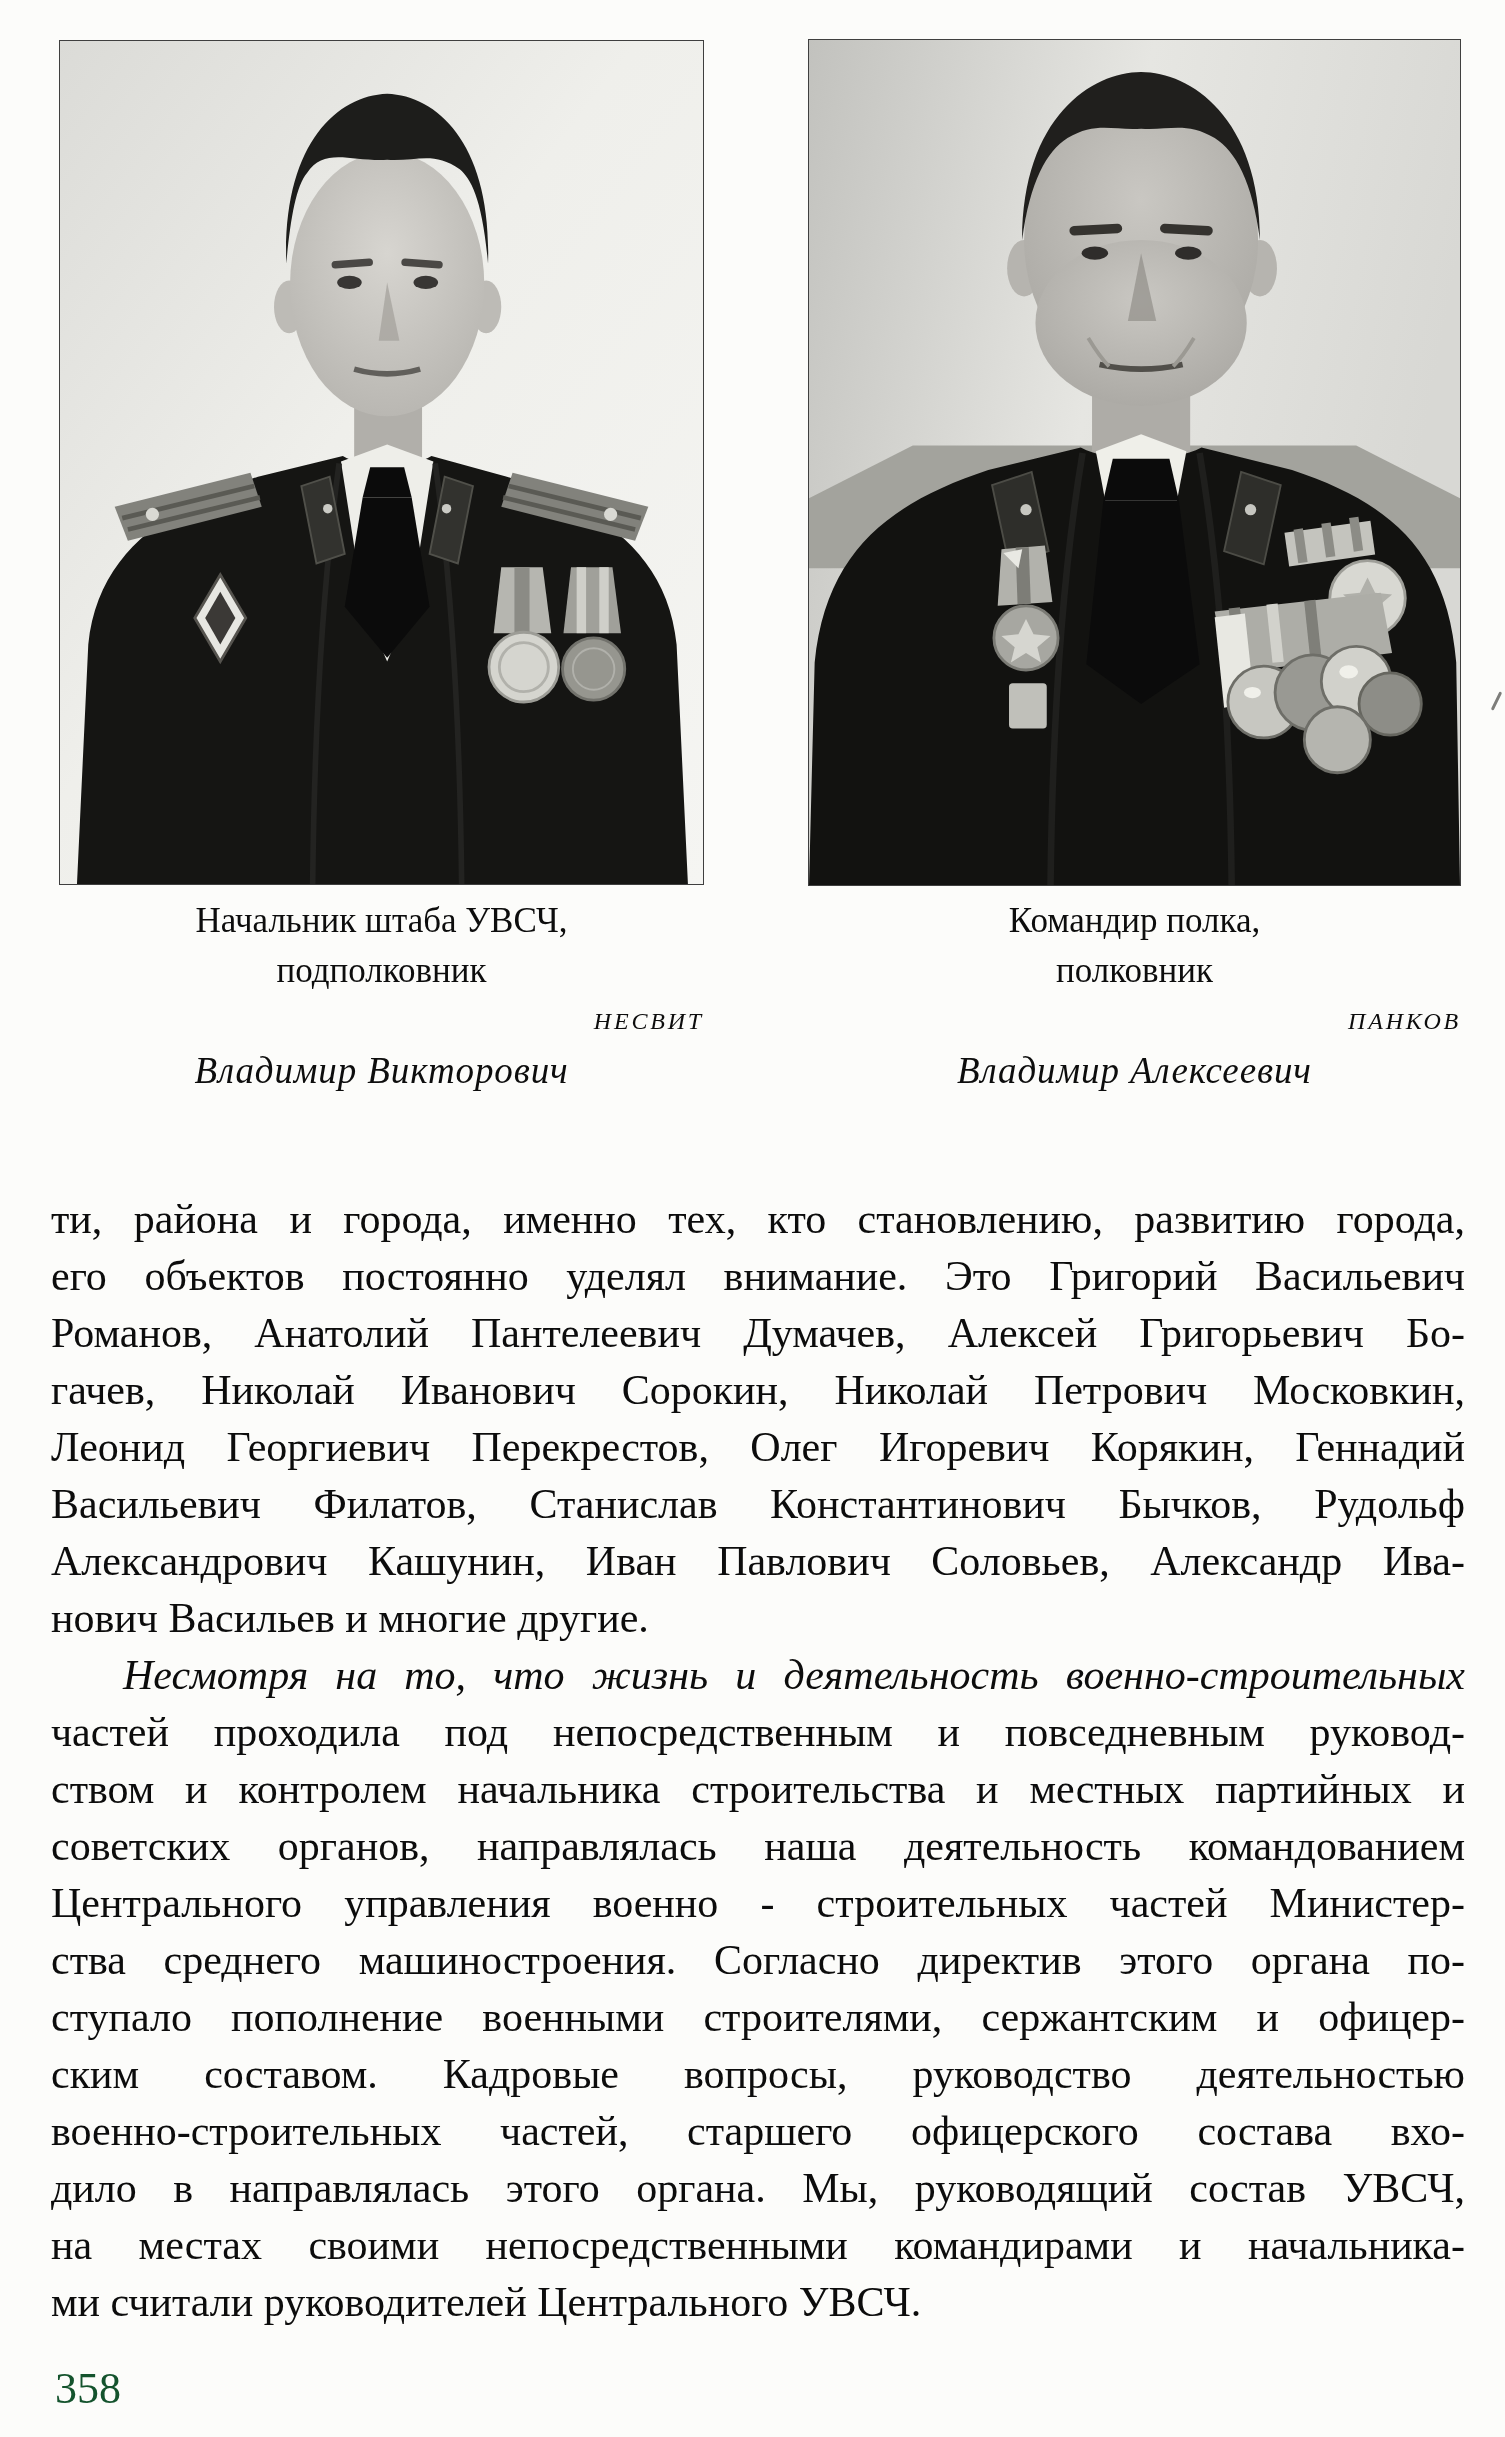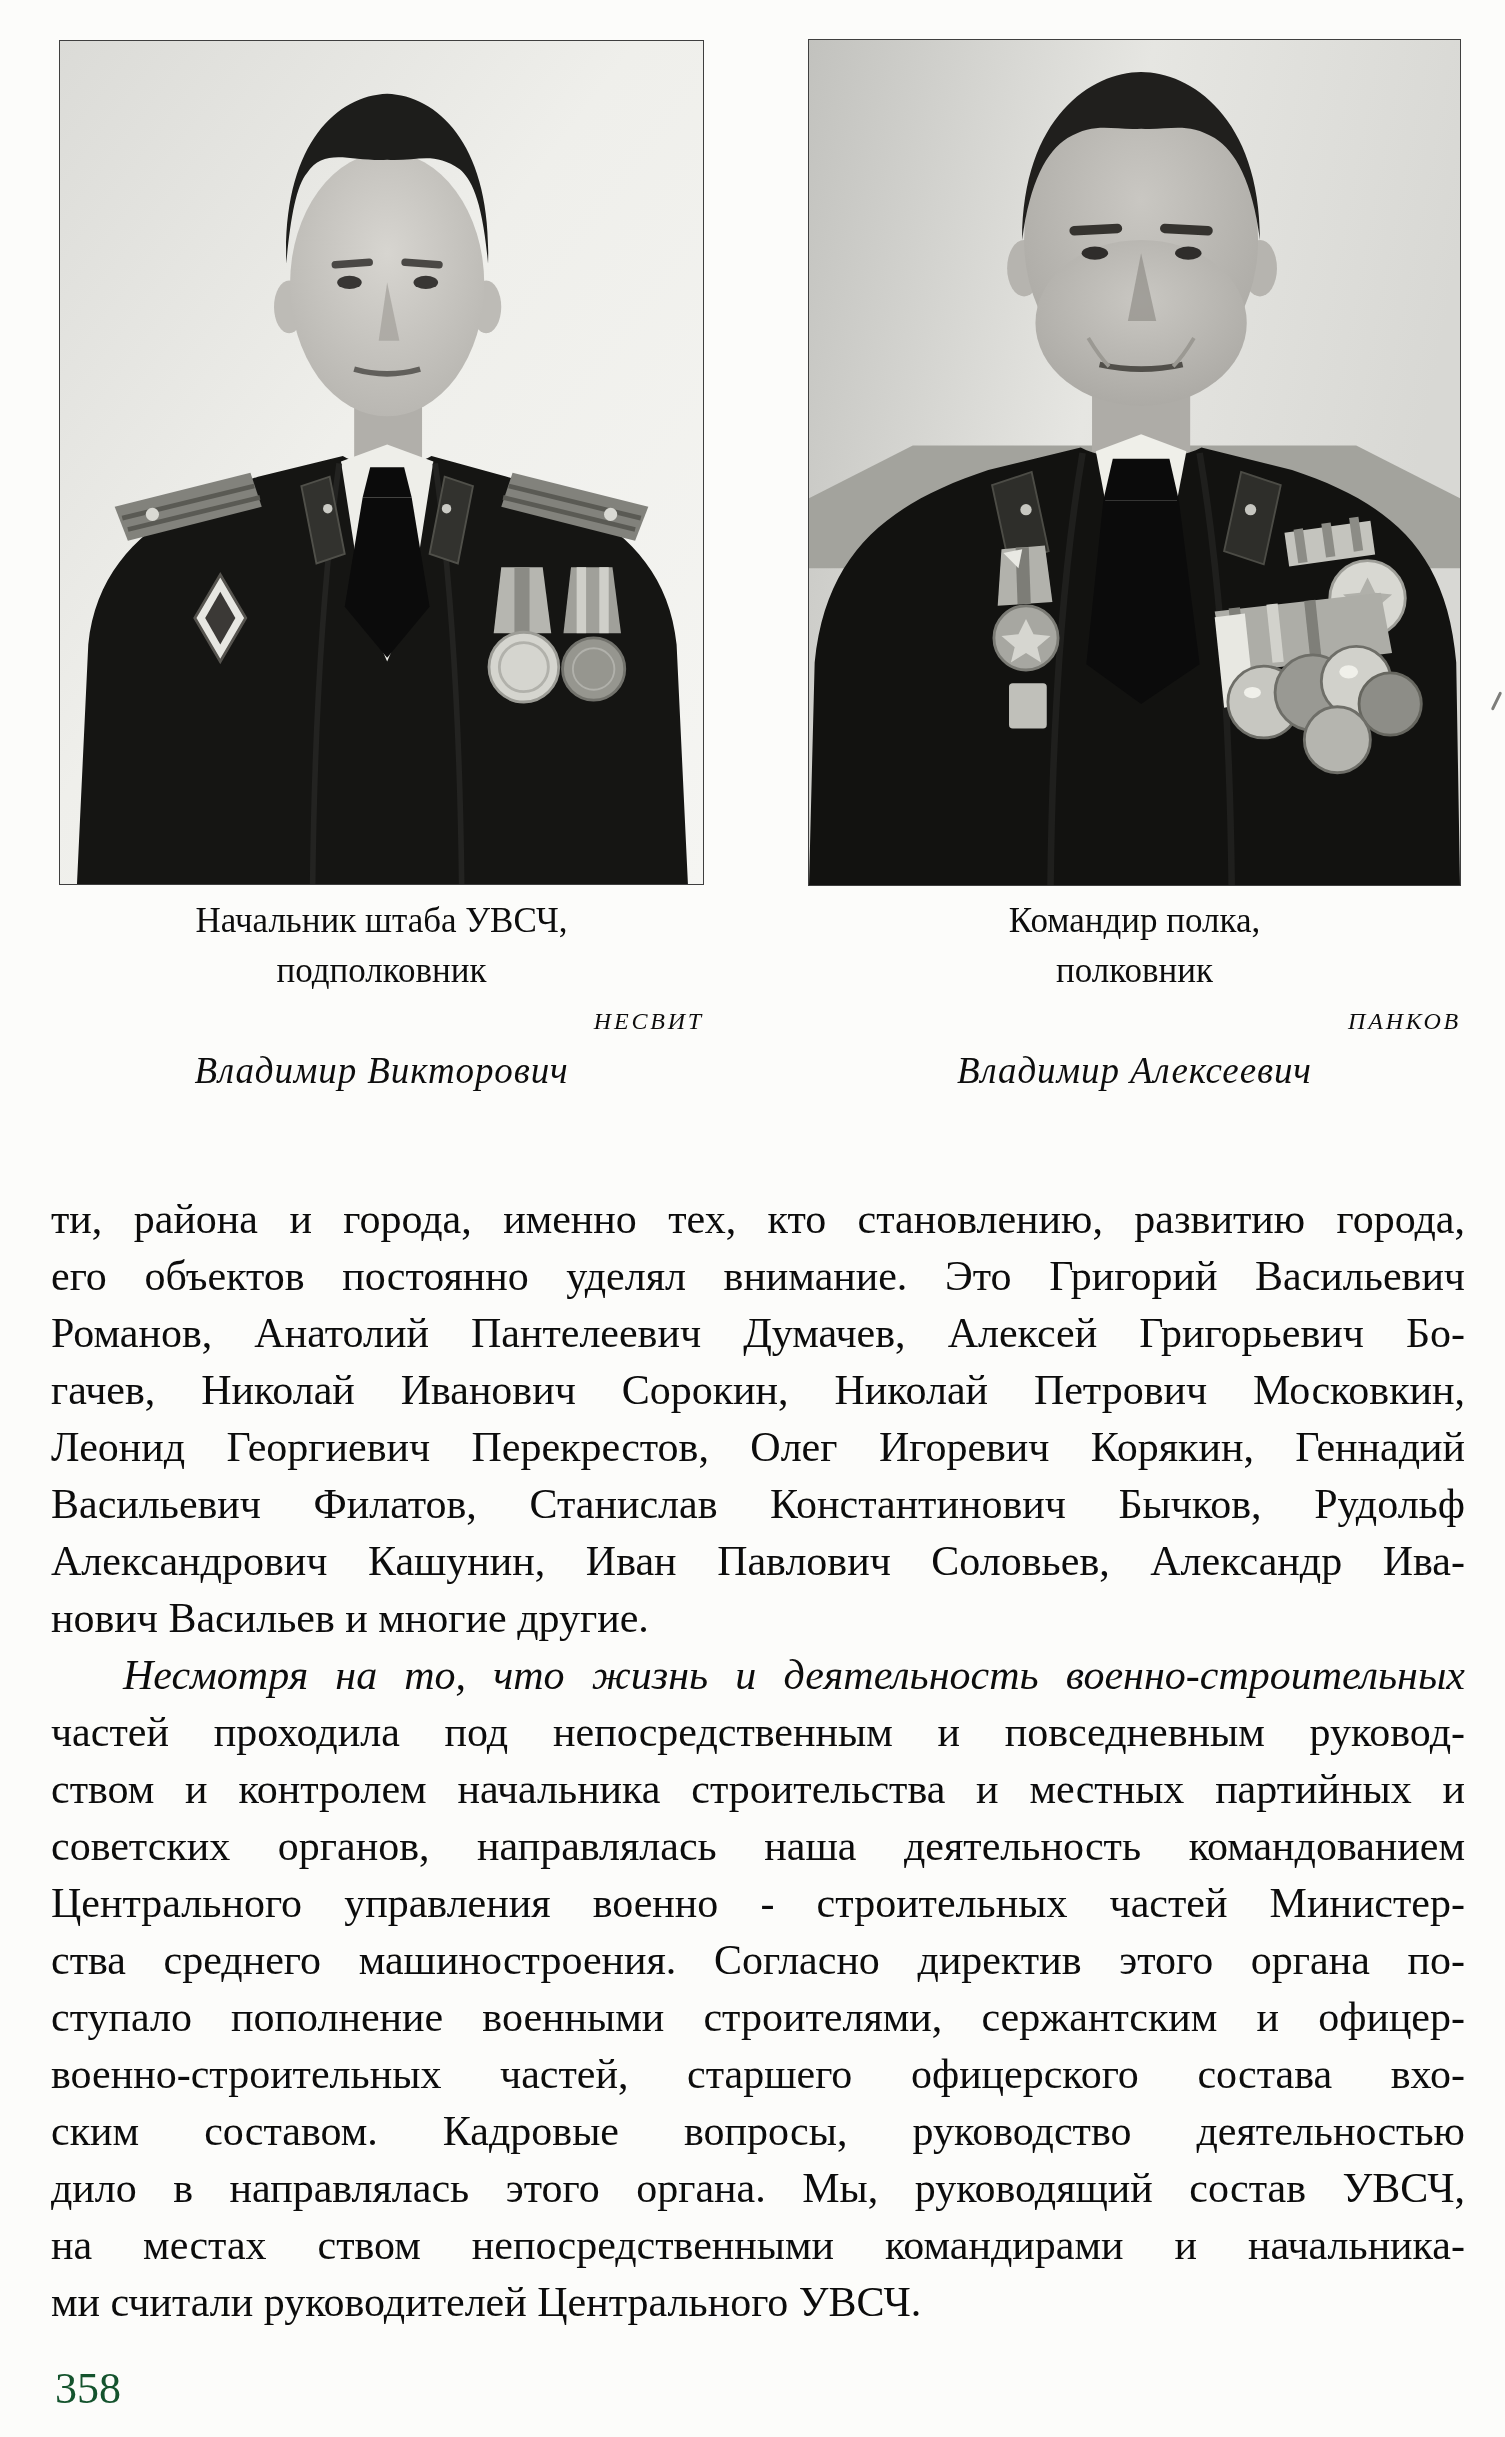--- a/index.html
+++ b/index.html
@@ -260,24 +260,24 @@
     <div class="bl">Васильевич Филатов, Станислав Константинович Бычков, Рудольф</div>
     <div class="bl">Александрович Кашунин, Иван Павлович Соловьев, Александр Ива-</div>
     <div class="bl pe">нович Васильев и многие другие.</div>
     <div class="bl ind">Несмотря на то, что жизнь и деятельность военно-строительных</div>
     <div class="bl">частей проходила под непосредственным и повседневным руковод-</div>
     <div class="bl">ством и контролем начальника строительства и местных партийных и</div>
     <div class="bl">советских органов, направлялась наша деятельность командованием</div>
     <div class="bl">Центрального управления военно - строительных частей Министер-</div>
     <div class="bl">ства среднего машиностроения. Согласно директив этого органа по-</div>
     <div class="bl">ступало пополнение военными строителями, сержантским и офицер-</div>
+    <div class="bl">ским составом. Кадровые вопросы, руководство деятельностью</div>
     <div class="bl">военно-строительных частей, старшего офицерского состава вхо-</div>
-    <div class="bl">ским составом. Кадровые вопросы, руководство деятельностью</div>
     <div class="bl">дило в направлялась этого органа. Мы, руководящий состав УВСЧ,</div>
-    <div class="bl">на местах ством непосредственными командирами и начальника-</div>
+    <div class="bl">на местах своими непосредственными командирами и начальника-</div>
     <div class="bl pe">ми считали руководителей Центрального УВСЧ.</div>
   </div>
 
   <div class="page-number">358</div>
 
   <div class="scratch"></div>
 
 </div>
 
 

